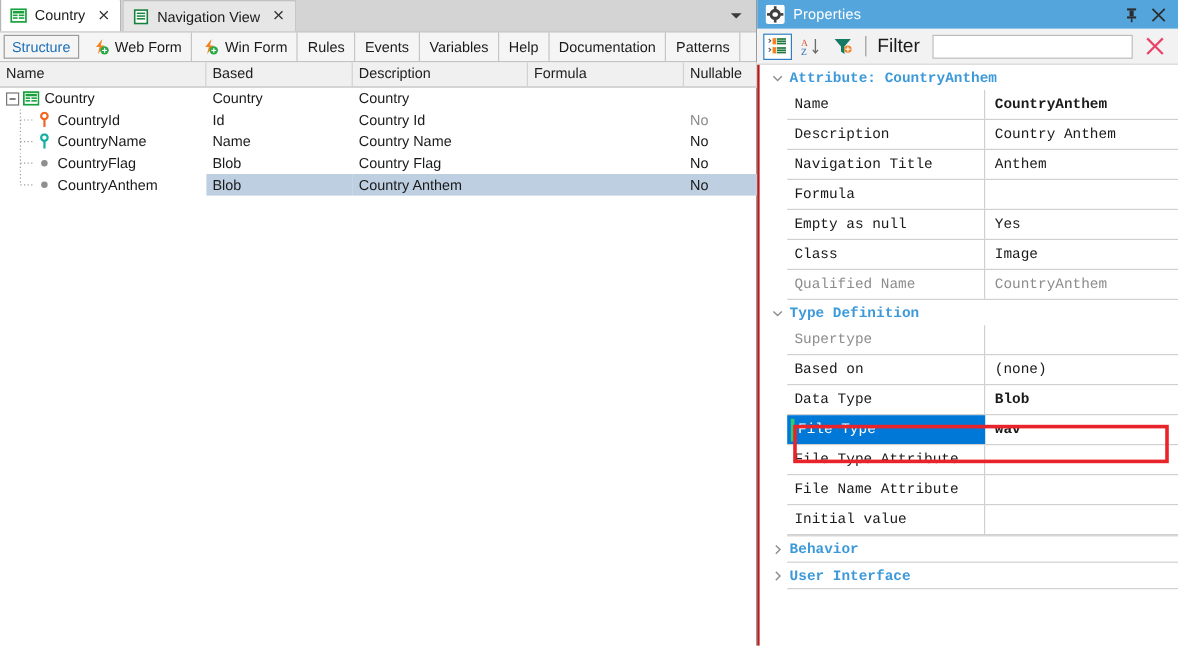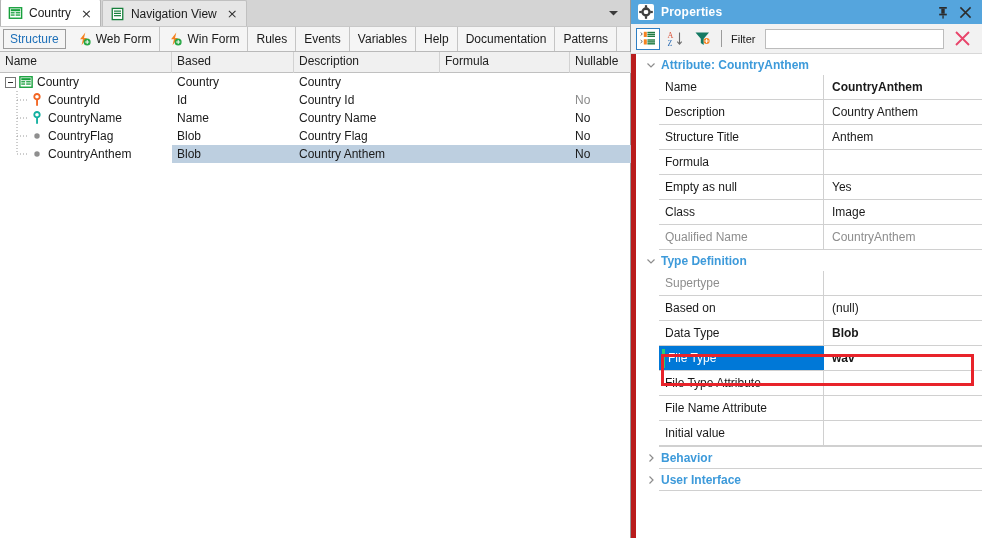--- a/index.html
+++ b/index.html
@@ -69,39 +69,39 @@
   .nd-icon { width: 14px; height: 14px; margin-right: 4px; flex: 0 0 auto; display: block; }
   .nd-label { font-size: 12px; }
   .dotleader { width: 16px; height: 18px; flex: 0 0 auto; }
 
   
   #right { width: 351px; height: 538px; background: #ffffff; position: relative;
            display: flex; flex-direction: column; }
   .pp-title { height: 24px; background: #55a5dd; display: flex; align-items: center;
               padding: 0 6px 0 7px; color: #ffffff; }
   .pp-title .ico { width: 16px; height: 16px; flex: 0 0 auto; margin-right: 7px; }
-  .pp-title .txt { font-size: 12px; font-weight: bold; letter-spacing: .2px;
+  .pp-title .txt { font-size: 12px; font-weight: normal; letter-spacing: .2px;
                    flex: 1 1 auto; color: #ffffff; }
   .pp-btn { width: 22px; height: 22px; display: flex; align-items: center;
             justify-content: center; }
   .pp-toolbar { height: 30px; background: #f2f2f2; display: flex; align-items: center;
                 padding: 0 8px 0 5px; border-bottom: 1px solid #d8d8d8; gap: 3px; }
   .tb-btn { width: 24px; height: 22px; display: flex; align-items: center;
             justify-content: center; }
   .tb-btn.active { border: 1px solid #2f7fc4; background: #ffffff; }
   .tb-sep { width: 1px; height: 17px; background: #9b9b9b; margin: 0 6px 0 4px; }
-  .tb-label { font-size: 11px; color: #1a1a1a; margin-right: 7px; }
+  .tb-label { font-size: 16px; color: #1a1a1a; margin-right: 7px; }
   .tb-input { flex: 1 1 auto; height: 20px; background: #ffffff;
               border: 1px solid #bcbcbc; font-size: 12px; padding: 0 4px; color: #222;
               font-family: "Liberation Sans", sans-serif; }
   .tb-clear { width: 24px; height: 22px; display: flex; align-items: center;
               justify-content: center; margin-left: 3px; }
 
   .pp-body { flex: 1 1 auto; position: relative; overflow: hidden;
-             border-left: 5px solid #b91c1c; }
+             border-left: 2px solid #b91c1c; font-family: Liberation Mono, monospace; }
   .cat { display: flex; align-items: center; height: 21px; padding-left: 9px; }
   .cat .chev { width: 12px; height: 12px; margin-right: 4px; flex: 0 0 auto; }
   .cat .ct { font-size: 12px; font-weight: bold; color: #3d9ada; }
   .prow { display: flex; height: 25px; border-bottom: 1px solid #d0d0d0;
           margin-left: 23px; position: relative; }
   .prow .pk { width: 165px; font-size: 12px; color: #1a1a1a; line-height: 25px;
               padding-left: 6px; border-right: 1px solid #d0d0d0; overflow: hidden;
               white-space: nowrap; }
   .prow .pv { flex: 1 1 auto; font-size: 12px; color: #1a1a1a; line-height: 25px;
               padding-left: 8px; overflow: hidden; white-space: nowrap; }
@@ -394,21 +394,21 @@
 
       <div class="prow">
         <div class="pk">Name</div>
         <div class="pv bold">CountryAnthem</div>
       </div>
       <div class="prow">
         <div class="pk">Description</div>
         <div class="pv">Country Anthem</div>
       </div>
       <div class="prow">
-        <div class="pk">Structure Title</div>
+        <div class="pk">Navigation Title</div>
         <div class="pv">Anthem</div>
       </div>
       <div class="prow">
         <div class="pk">Formula</div>
         <div class="pv"></div>
       </div>
       <div class="prow">
         <div class="pk">Empty as null</div>
         <div class="pv">Yes</div>
       </div>
@@ -427,21 +427,21 @@
         </svg>
         <span class="ct">Type Definition</span>
       </div>
 
       <div class="prow">
         <div class="pk dim">Supertype</div>
         <div class="pv dim"></div>
       </div>
       <div class="prow">
         <div class="pk">Based on</div>
-        <div class="pv">(null)</div>
+        <div class="pv">(none)</div>
       </div>
       <div class="prow">
         <div class="pk">Data Type</div>
         <div class="pv bold">Blob</div>
       </div>
       <div class="prow sel">
         <div class="pk">
           <span class="caret"></span>
           <span>File Type</span>
         </div>

